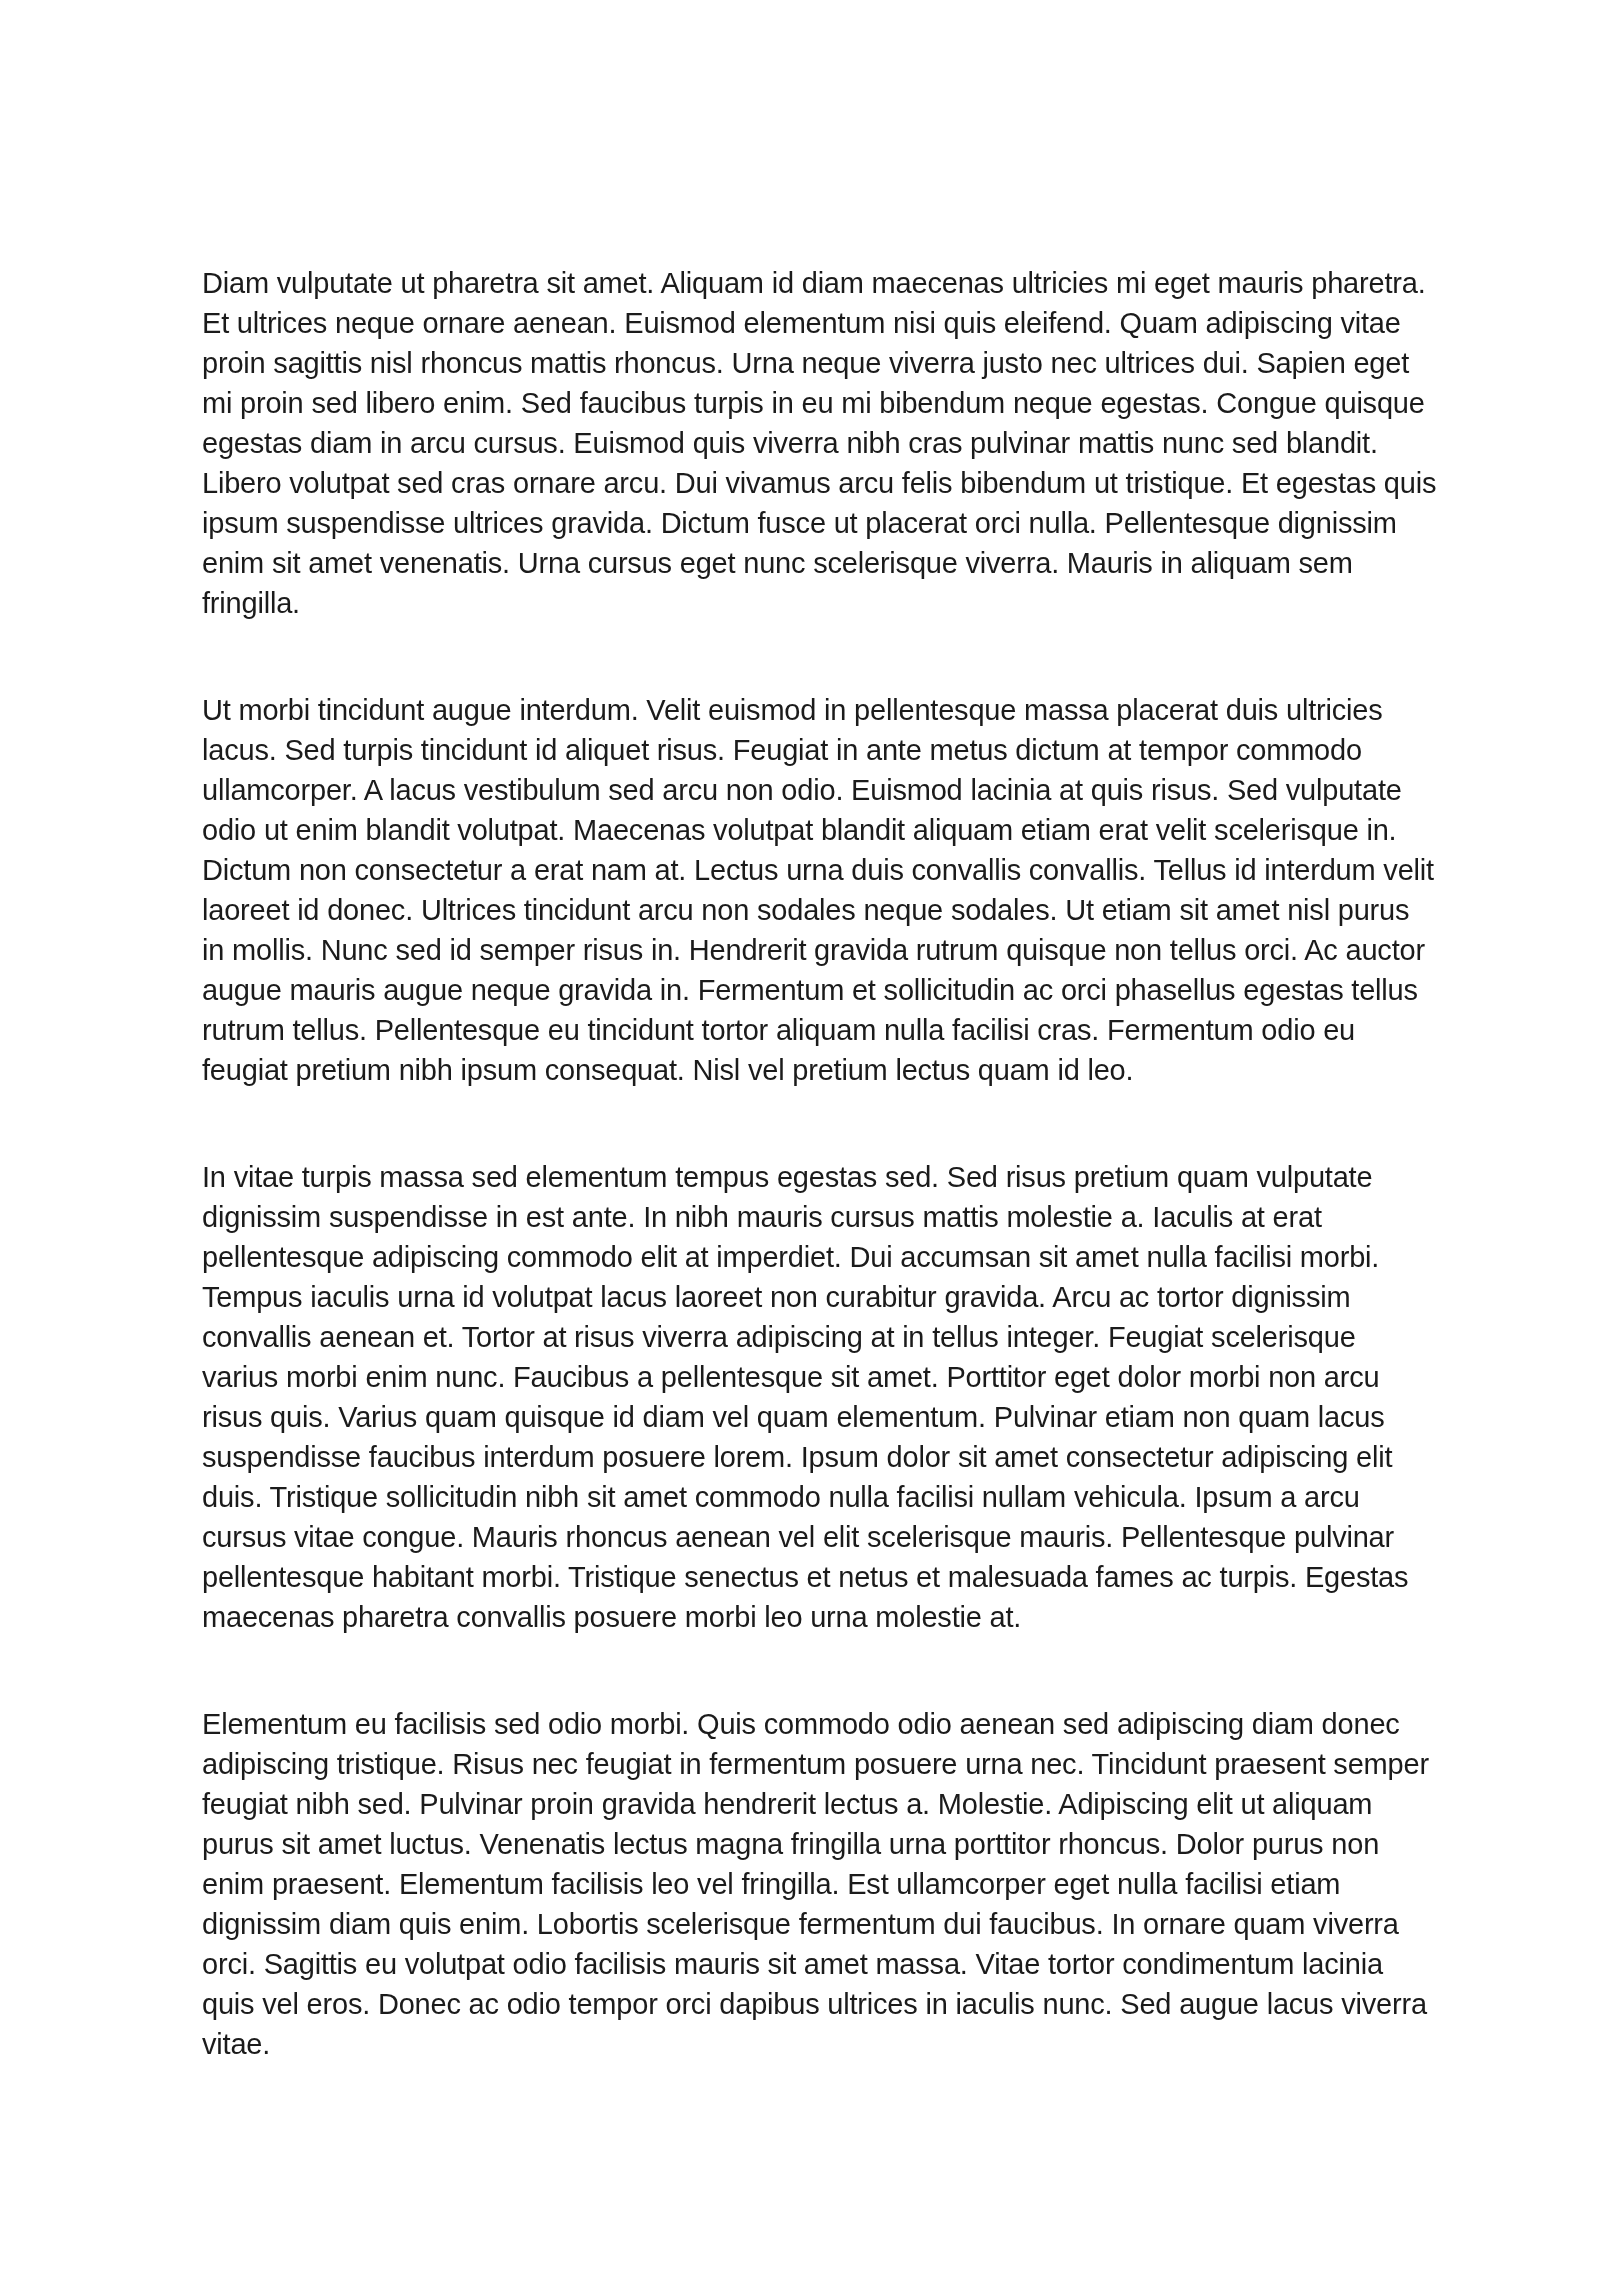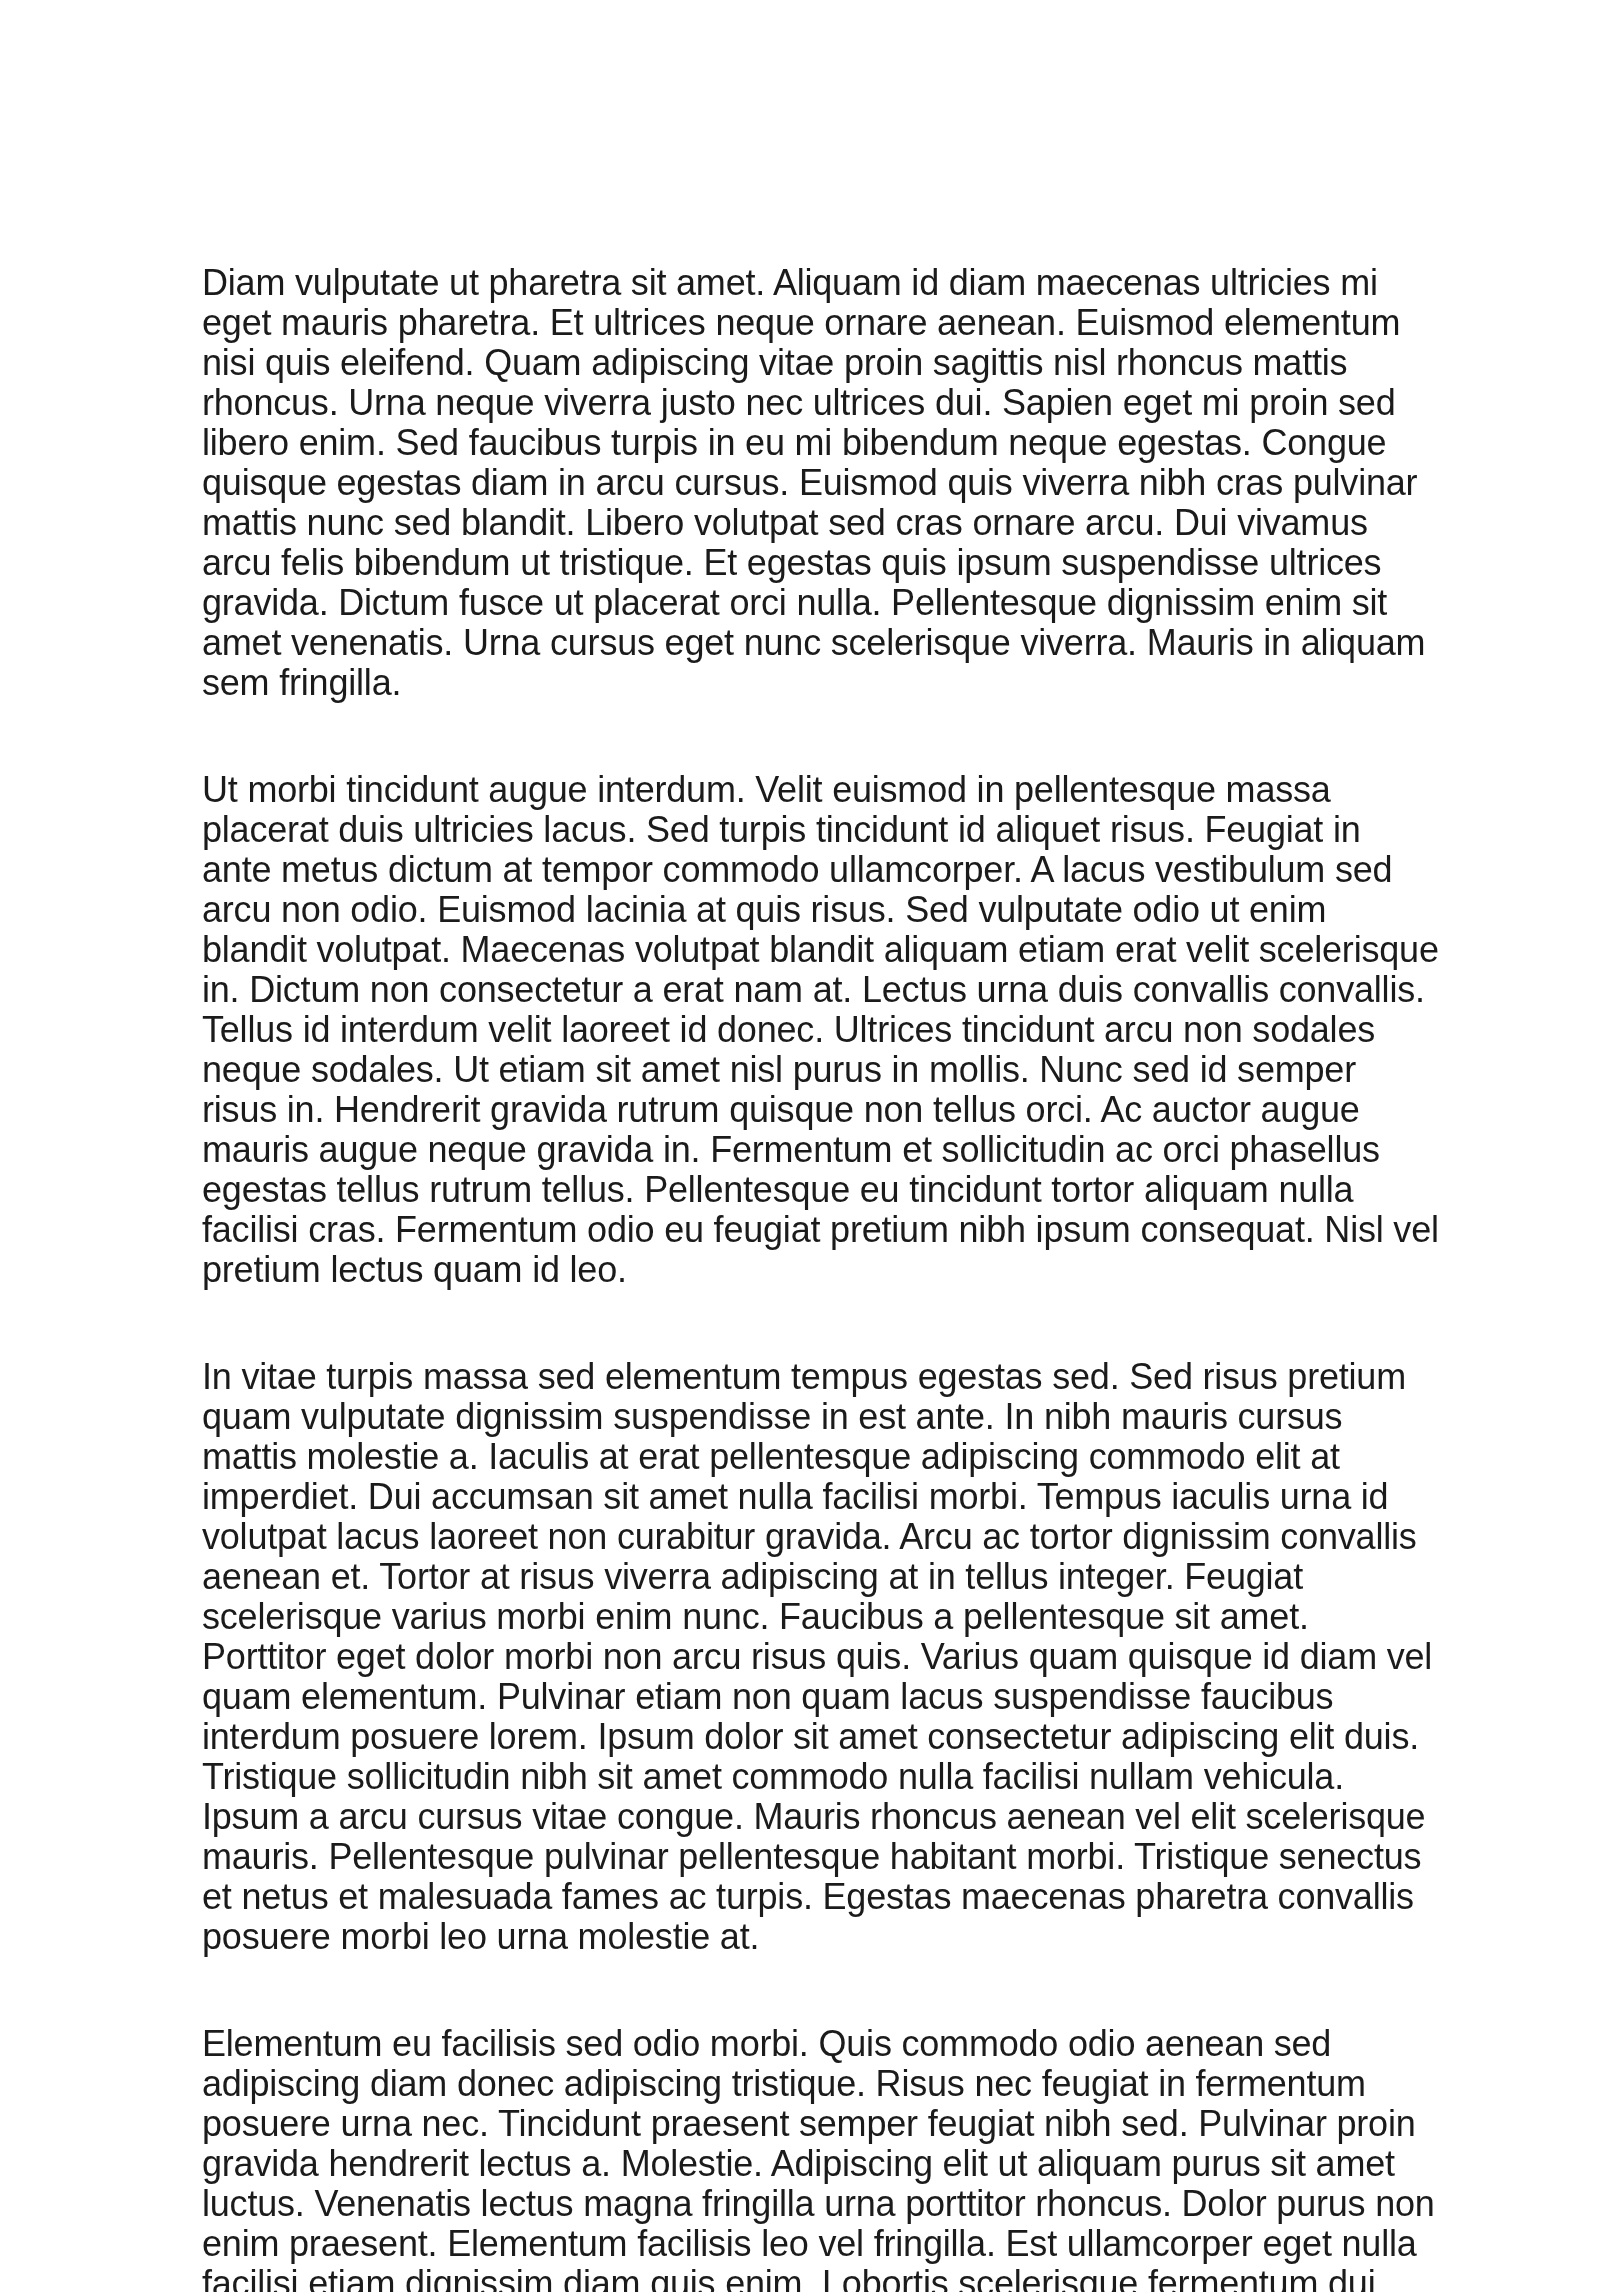--- a/index.html
+++ b/index.html
@@ -16,21 +16,21 @@
     font-family: "Liberation Sans", sans-serif;
   }
   .content {
     position: absolute;
     left: 202px;
     top: 263px;
     width: 1237px;
   }
   .content p {
     margin: 0 0 67px 0;
-    font-size: 36px;
+    font-size: 29px;
     line-height: 40px;
     color: #1b1b1b;
     letter-spacing: -0.2px;
     text-align: left;
   }
   .content p:last-child {
     margin-bottom: 0;
   }
 </style>
 </head>

